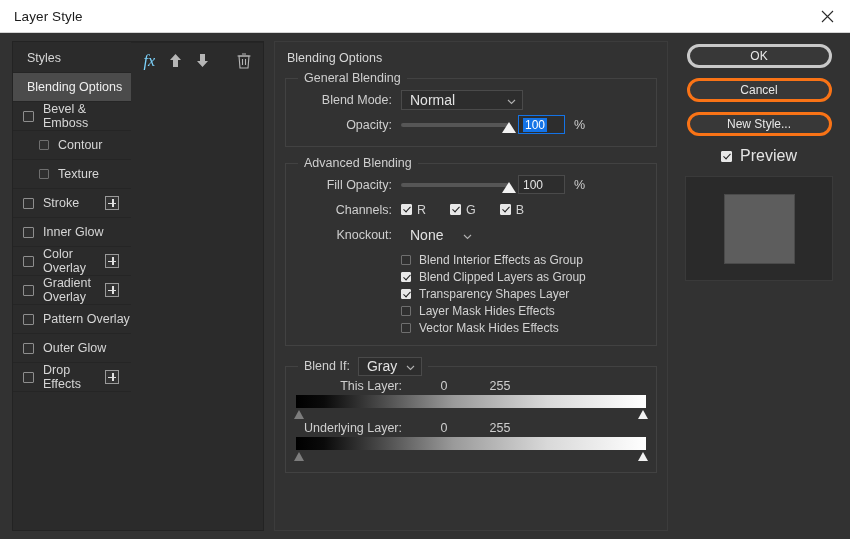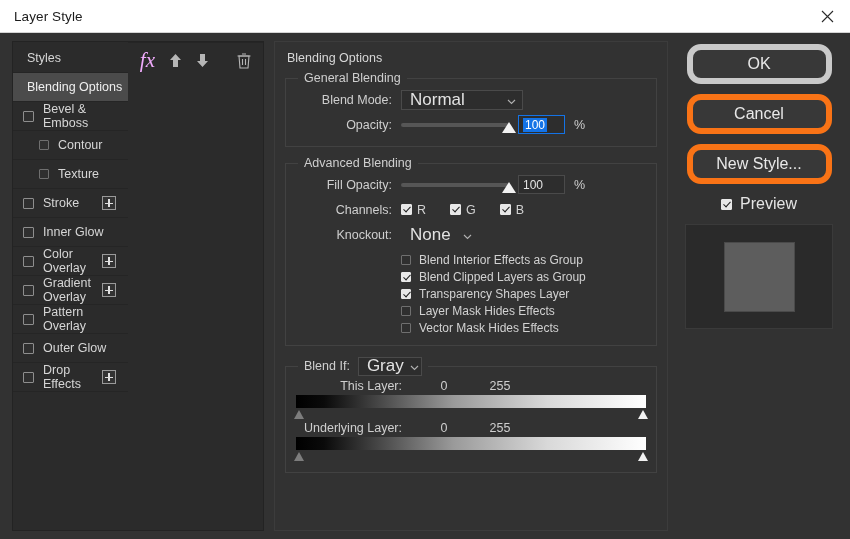--- a/index.html
+++ b/index.html
@@ -96,21 +96,21 @@
   .sidebar-toolbar {
     height: 36px; flex: 0 0 36px;
     display: flex; align-items: center;
     padding: 0 12px; gap: 14px;
     border-top: 1px solid #252525;
   }
   .tool-icon { cursor: pointer; display: flex; align-items: center; }
   .tool-spacer { flex: 1 1 auto; }
   .fx-text {
     font-family: "Liberation Serif", serif;
-    font-style: italic; font-size: 21px; color: #f0abfc;
+    font-style: italic; font-size: 16px; color: #7dd3fc;
     line-height: 1;
   }
 
   
   .center {
     flex: 1 1 auto; margin-left: 10px;
     background: #323232;
     border: 1px solid #3c3c3c;
     padding: 8px 10px 6px 10px;
     display: flex; flex-direction: column;
@@ -136,21 +136,21 @@
     text-align: right; flex: 0 0 auto;
   }
   .lbl.w1 { width: 105px; padding-right: 9px; }
   .lbl.w2 { width: 105px; padding-right: 9px; }
 
   .select {
     height: 20px; background: #2d2d2d;
     border: 1px solid #4a4a4a;
     display: flex; align-items: center;
     padding: 0 6px 0 8px;
-    font-size: 17px; color: #e2e2e2;
+    font-size: 14px; color: #e2e2e2;
     cursor: pointer; position: relative;
   }
   .select.bm { width: 122px; }
   .select.ko { width: 78px; border-color: transparent; background: transparent; }
   .select .sel-val { flex: 1 1 auto; }
   .chev { margin-left: 6px; opacity: .85; }
 
   .slider-track {
     height: 4px; background: #565656; border-radius: 2px;
     position: relative; flex: 0 0 auto;
@@ -220,25 +220,25 @@
 
   
   .right {
     width: 162px; flex: 0 0 162px;
     margin-left: 10px; margin-right: 2px;
     display: flex; flex-direction: column;
     align-items: center;
     padding-top: 3px;
   }
   .btn {
-    width: 145px; height: 40px;
+    width: 145px; height: 24px;
     border-radius: 14px;
     background: #383838;
-    border: 6px solid #f97316;
-    color: #e8e8e8; font-size: 16px;
+    border: 3px solid #f97316;
+    color: #e8e8e8; font-size: 12px;
     display: flex; align-items: center; justify-content: center;
     margin-bottom: 10px; cursor: pointer;
   }
   .btn.primary { border-color: #c9c9c9; }
   .preview-row {
     display: flex; align-items: center; gap: 8px;
     margin: 1px 0 11px 0; cursor: pointer;
   }
   .preview-row span { font-size: 16px; color: #e4e4e4; }
   .thumb-box {

